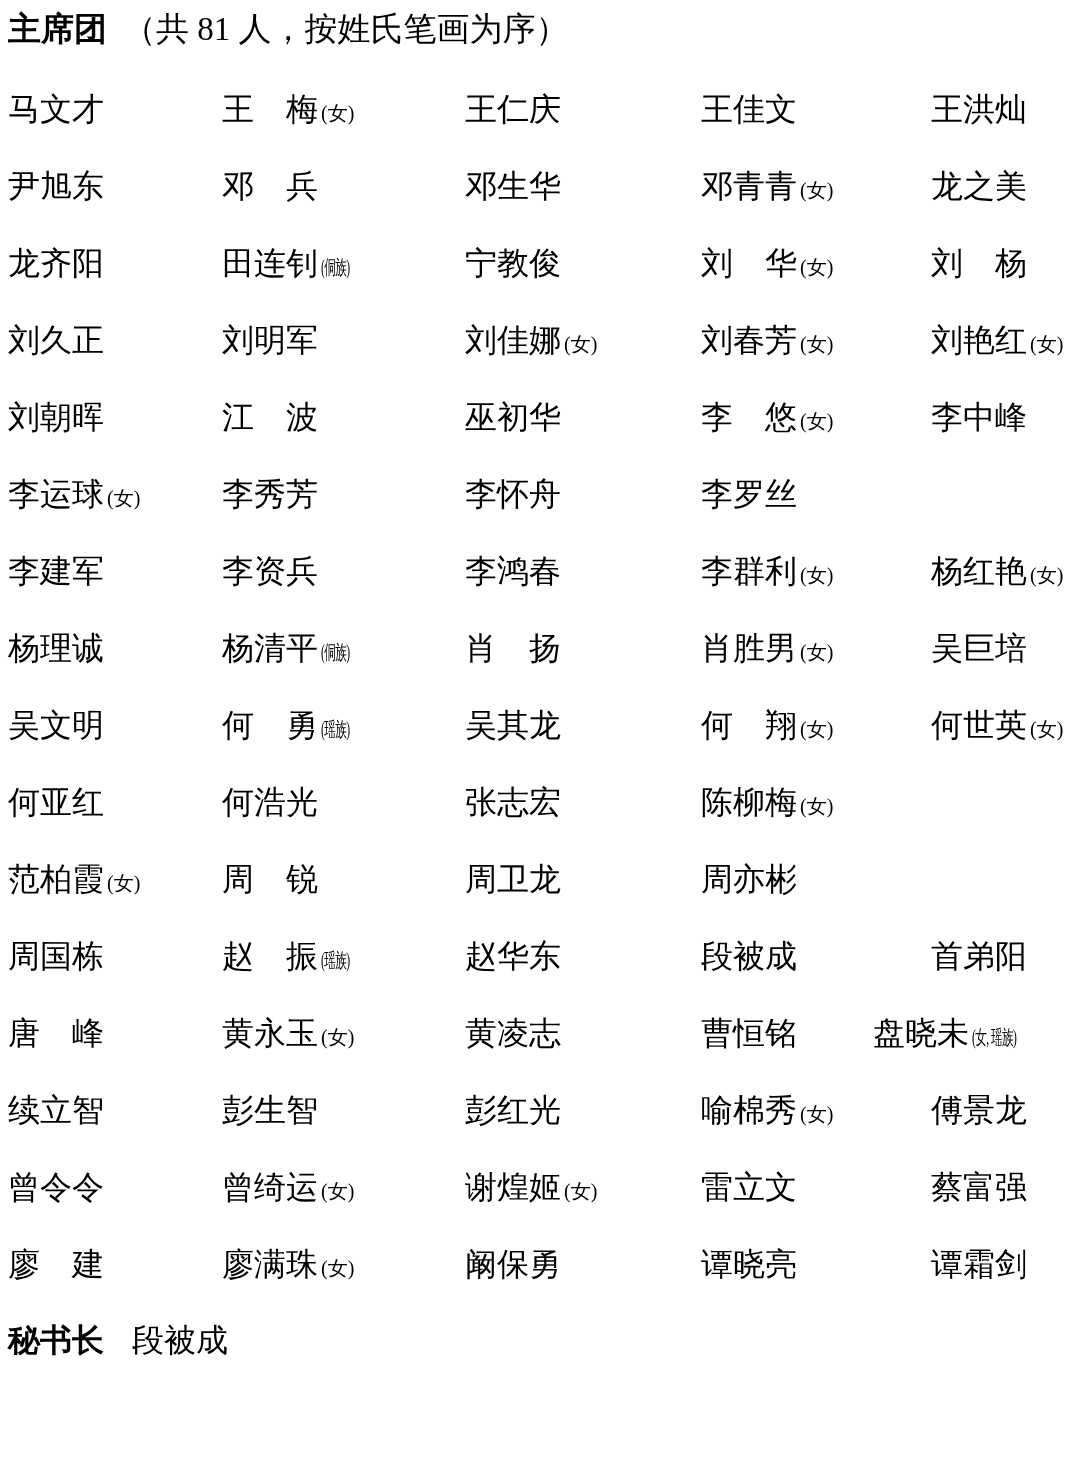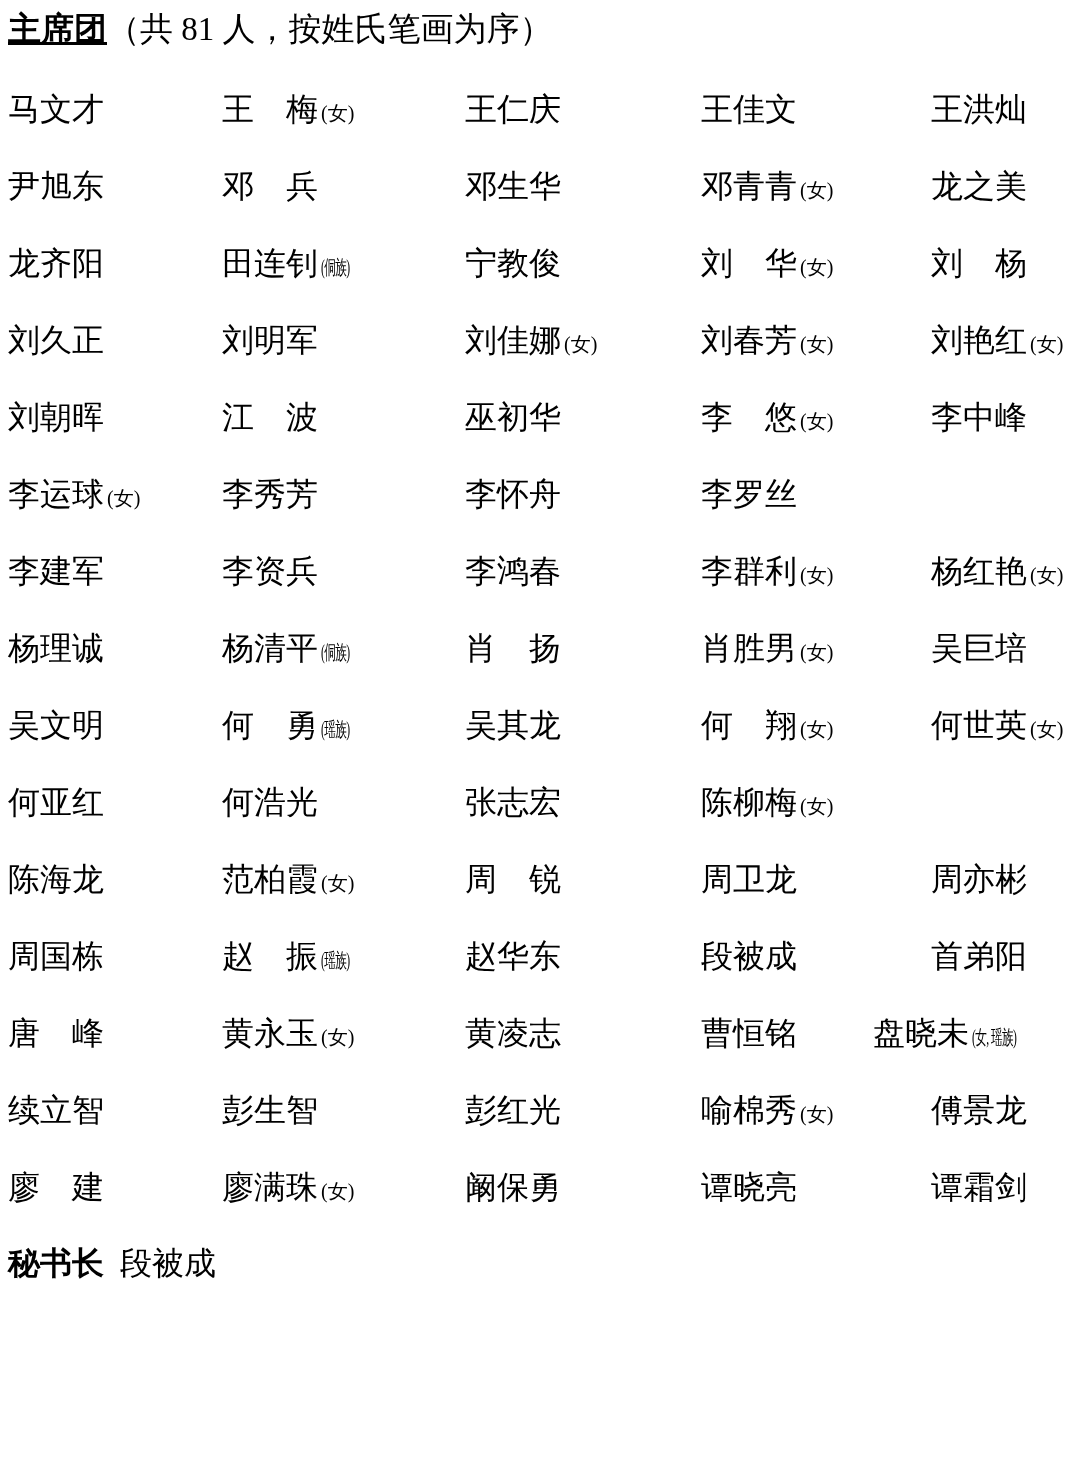--- a/index.html
+++ b/index.html
@@ -16,22 +16,22 @@
     padding: 6px 6px 0 8px;
     overflow: hidden;
     background: #ffffff;
   }
   .title-line {
     font-size: 33px;
     line-height: 1.3;
     margin: 2px 0 0 0;
     white-space: nowrap;
   }
-  .title-heading { font-weight: bold; text-decoration: underline; }
-  .title-subtitle { font-weight: normal; }
+  .title-heading { font-weight: bold; }
+  .title-subtitle { font-weight: normal; margin-left: 16px; }
   .member-grid { margin-top: 20px; }
   .row {
     display: grid;
     grid-template-columns: 214px 243px 236px 230px 1fr;
     height: 77px;
     align-items: center;
   }
   .cell {
     font-size: 32px;
     white-space: nowrap;
@@ -52,21 +52,21 @@
     font-size: 20px;
     transform: scaleX(0.58);
     transform-origin: left center;
     letter-spacing: -1px;
   }
   .pull-left { margin-left: -58px; }
   .footer-line {
     margin-top: 16px;
     display: flex;
     align-items: flex-end;
-    gap: 16px;
+    gap: 28px;
     font-size: 32px;
   }
   .footer-label { font-weight: bold; }
 </style>
 </head>
 <body>
 
 <div class="doc">
   <div class="title-line">
     <span class="title-heading">主席团</span><span class="title-subtitle">（共 81 人，按姓氏笔画为序）</span>
@@ -135,21 +135,20 @@
         <div class="cell"><span class="name">何翔</span><span class="ann">(女)</span></div>
         <div class="cell"><span class="name">何世英</span><span class="ann">(女)</span></div>
       </div>
       <div class="row">
         <div class="cell"><span class="name">何亚红</span></div>
         <div class="cell"><span class="name">何浩光</span></div>
         <div class="cell"><span class="name">张志宏</span></div>
         <div class="cell"><span class="name">陈柳梅</span><span class="ann">(女)</span></div>
       </div>
       <div class="row">
-        <div class="cell"><span class="name">陈海龙</span></div>
         <div class="cell"><span class="name">范柏霞</span><span class="ann">(女)</span></div>
         <div class="cell"><span class="name">周锐</span></div>
         <div class="cell"><span class="name">周卫龙</span></div>
         <div class="cell"><span class="name">周亦彬</span></div>
       </div>
       <div class="row">
         <div class="cell"><span class="name">周国栋</span></div>
         <div class="cell"><span class="name">赵振</span><span class="ann ann-squeeze">(瑶族)</span></div>
         <div class="cell"><span class="name">赵华东</span></div>
         <div class="cell"><span class="name">段被成</span></div>
@@ -163,20 +162,27 @@
         <div class="cell pull-left"><span class="name">盘晓未</span><span class="ann ann-squeeze">(女, 瑶族)</span></div>
       </div>
       <div class="row">
         <div class="cell"><span class="name">续立智</span></div>
         <div class="cell"><span class="name">彭生智</span></div>
         <div class="cell"><span class="name">彭红光</span></div>
         <div class="cell"><span class="name">喻棉秀</span><span class="ann">(女)</span></div>
         <div class="cell"><span class="name">傅景龙</span></div>
       </div>
       <div class="row">
+        <div class="cell"><span class="name">曾令令</span></div>
+        <div class="cell"><span class="name">曾绮运</span><span class="ann">(女)</span></div>
+        <div class="cell"><span class="name">谢煌姬</span><span class="ann">(女)</span></div>
+        <div class="cell"><span class="name">雷立文</span></div>
+        <div class="cell"><span class="name">蔡富强</span></div>
+      </div>
+      <div class="row">
         <div class="cell"><span class="name">廖建</span></div>
         <div class="cell"><span class="name">廖满珠</span><span class="ann">(女)</span></div>
         <div class="cell"><span class="name">阚保勇</span></div>
         <div class="cell"><span class="name">谭晓亮</span></div>
         <div class="cell"><span class="name">谭霜剑</span></div>
       </div>
     </div>
 
   <div class="footer-line">
     <span class="footer-label">秘书长</span>

